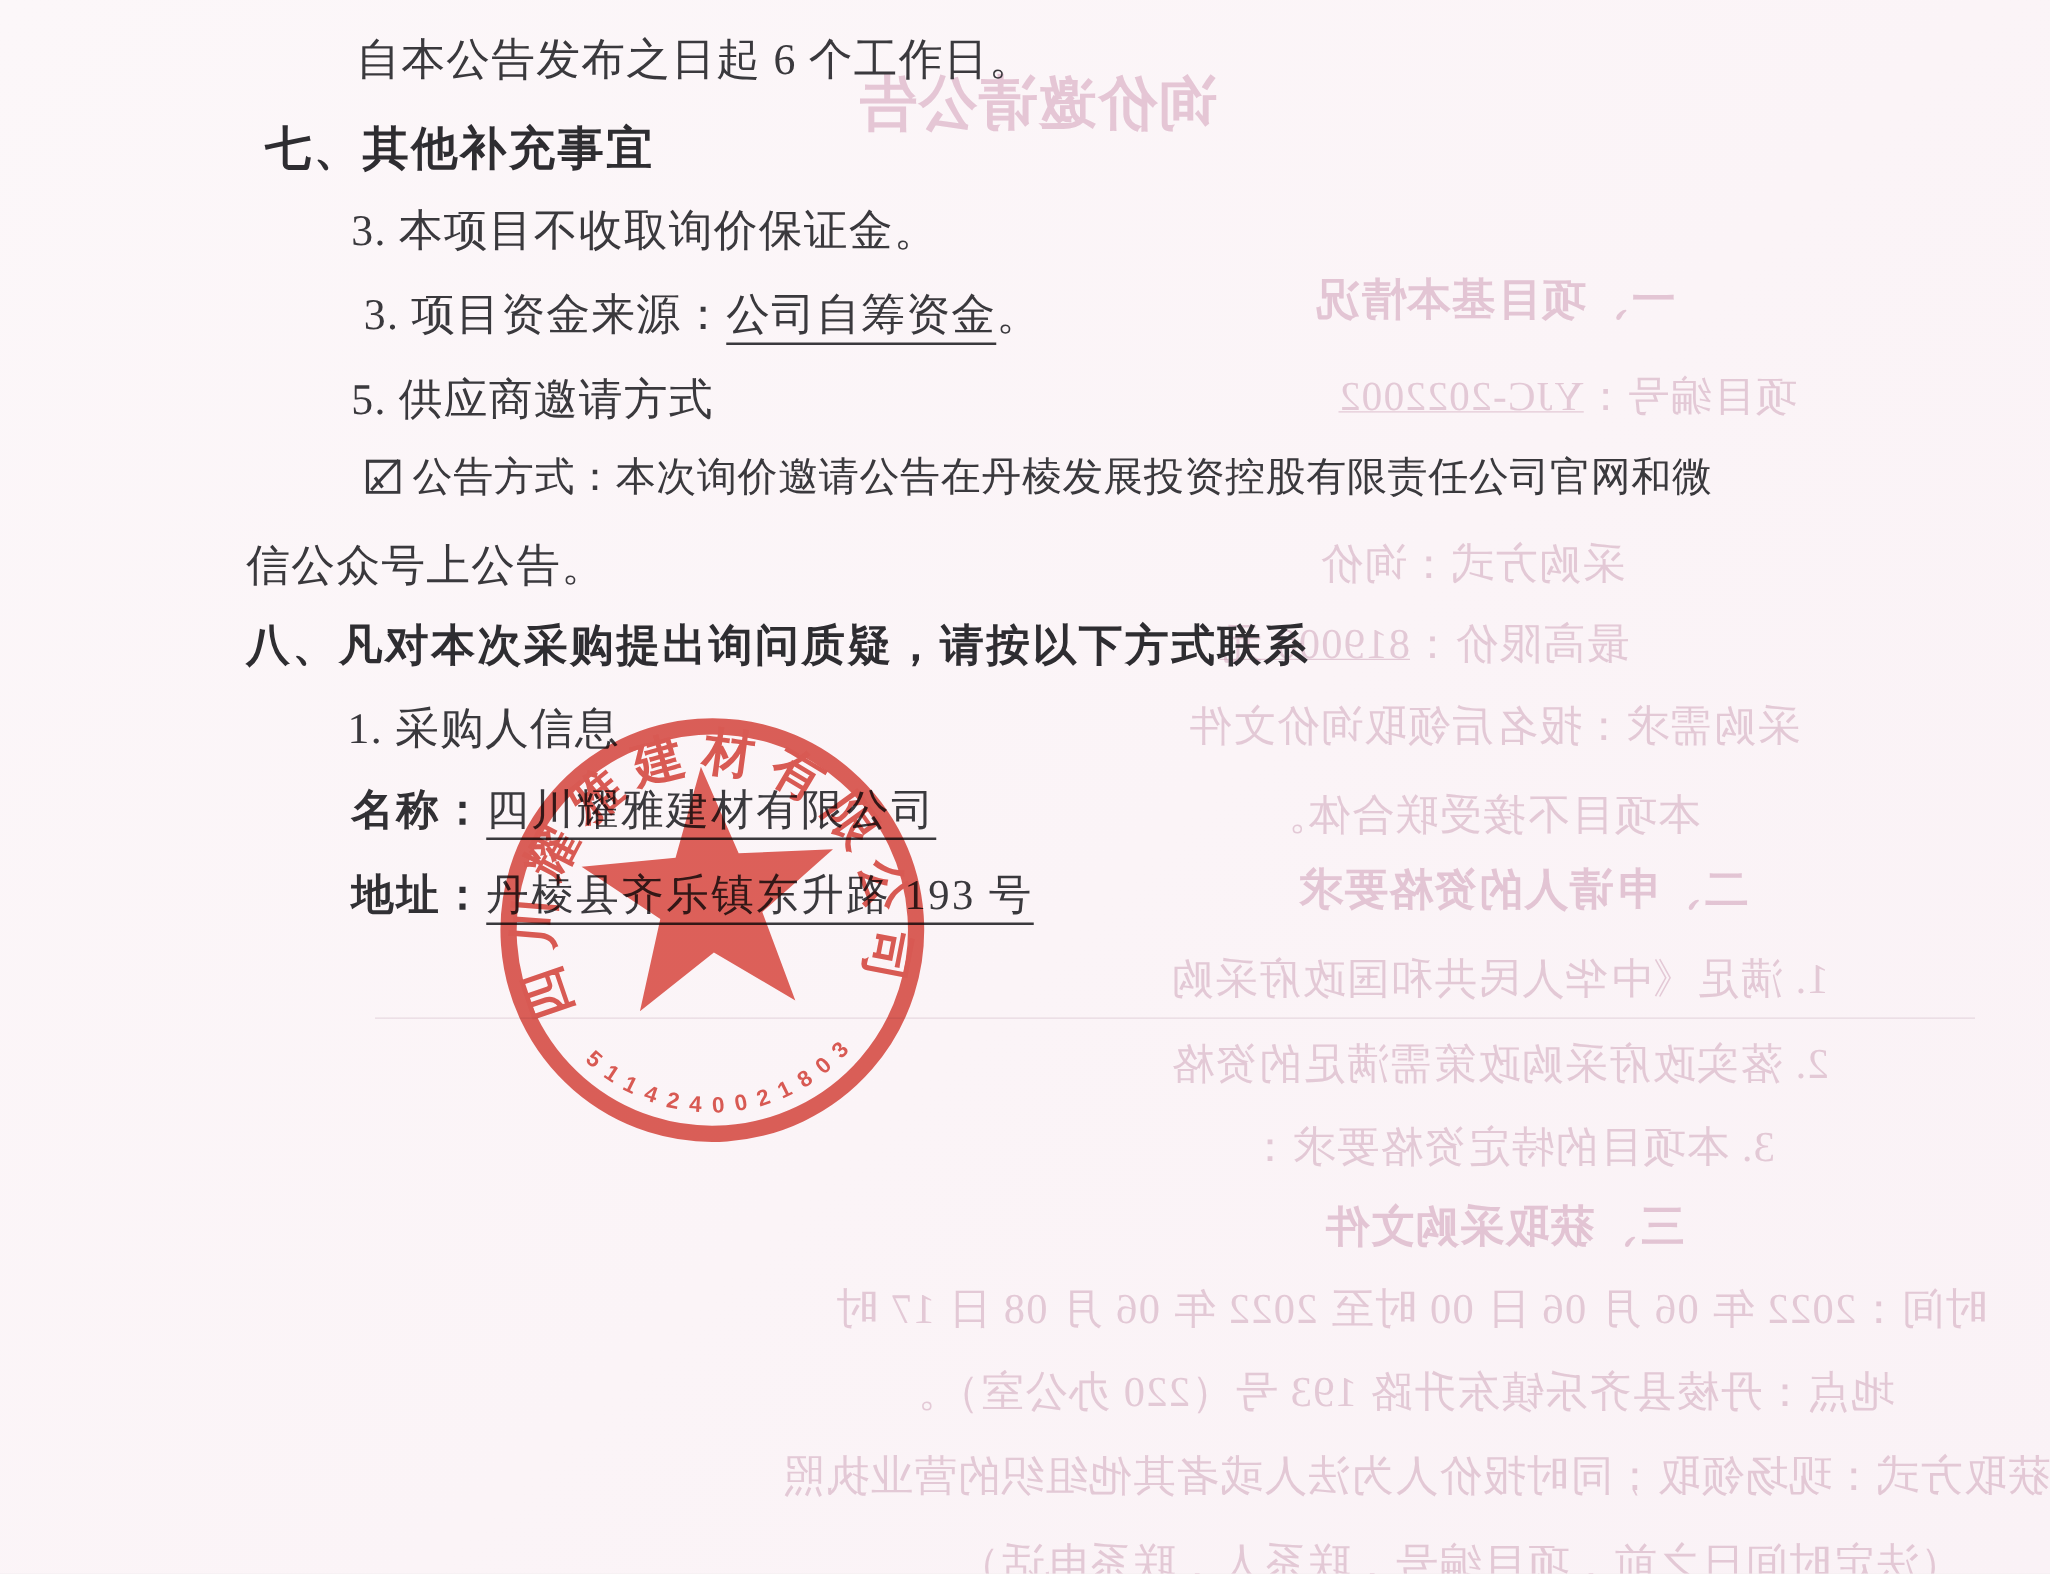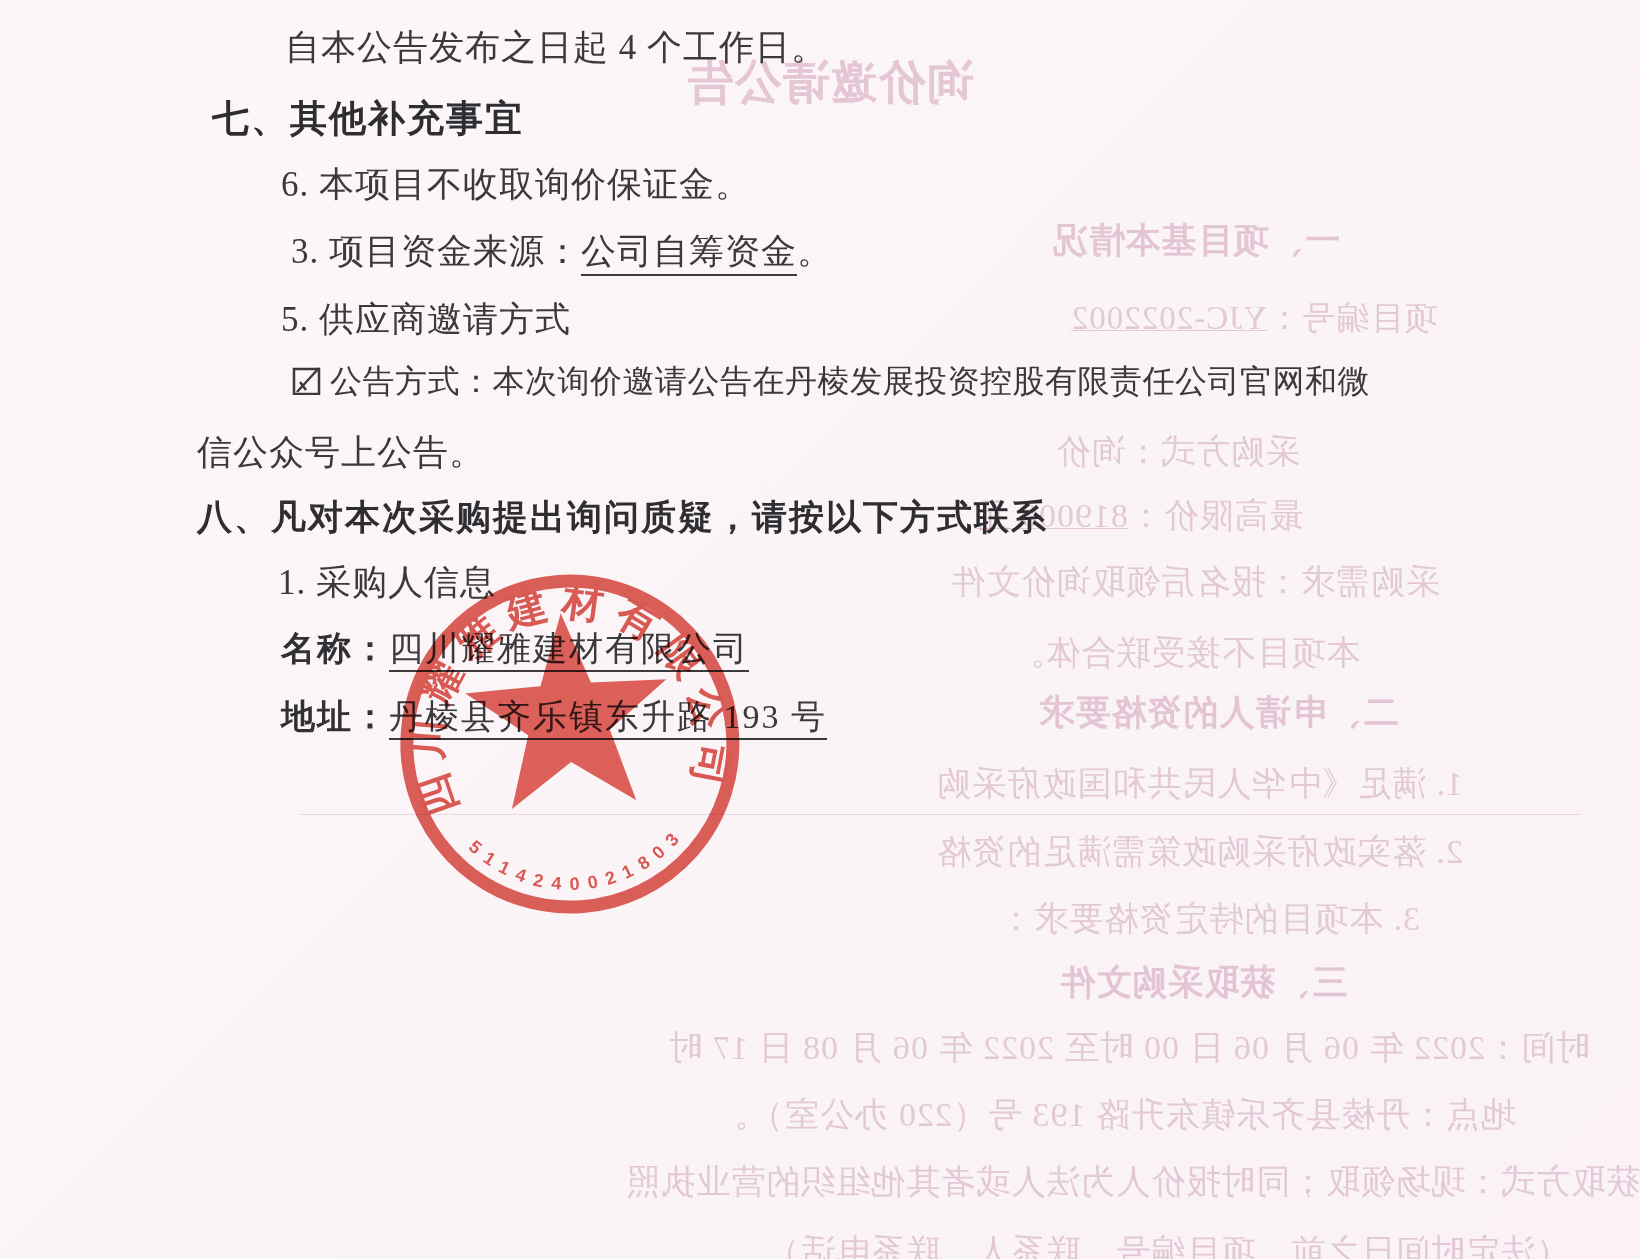--- a/index.html
+++ b/index.html
@@ -81,25 +81,25 @@
       <div class="bleed" style="top: 899px; left: 950px; width: 470px; font-size: 34px;">3. 本项目的特定资格要求：</div>
       <div class="bleed bold" style="top: 962px; left: 1042px; width: 305px; font-size: 35px;">三、获取采购文件</div>
       <div class="bleed" style="top: 1028px; left: 640px; width: 950px; font-size: 34px;">时间：2022 年 06 月 06 日 00 时至 2022 年 06 月 08 日 17 时</div>
       <div class="bleed" style="top: 1095px; left: 660px; width: 855px; font-size: 34px;">地点：丹棱县齐乐镇东升路 193 号（220 办公室）。</div>
       <div class="bleed" style="top: 1162px; left: 600px; width: 1040px; font-size: 34px;">获取方式：现场领取；同时报价人为法人或者其他组织的营业执照</div>
       <div class="bleed" style="top: 1232px; left: 560px; width: 1010px; font-size: 34px;">（法定时间日之前，项目编号，联系人，联系电话）</div>
     </div>
 
   <div class="crease"></div>
 
-  <div class="t" style="top:27px;left:285px">自本公告发布之日起 4 个工作日。</div>
+  <div class="t" style="top:27px;left:285px">自本公告发布之日起 6 个工作日。</div>
 
   <div class="t hei" style="top:97px;left:212px;font-size:37px">七、其他补充事宜</div>
 
-  <div class="t" style="top:164px;left:281px">6.  本项目不收取询价保证金。</div>
+  <div class="t" style="top:164px;left:281px">3.  本项目不收取询价保证金。</div>
 
   <div class="t" style="top:231px;left:291px">
     <span>3.  项目资金来源：</span><span class="u">公司自筹资金</span><span>。</span>
   </div>
 
   <div class="t" style="top:299px;left:281px">5.  供应商邀请方式</div>
 
   <div class="t" style="top:432px;left:197px">信公众号上公告。</div>
 
   <div class="t ann" style="top:362px;left:292px">

